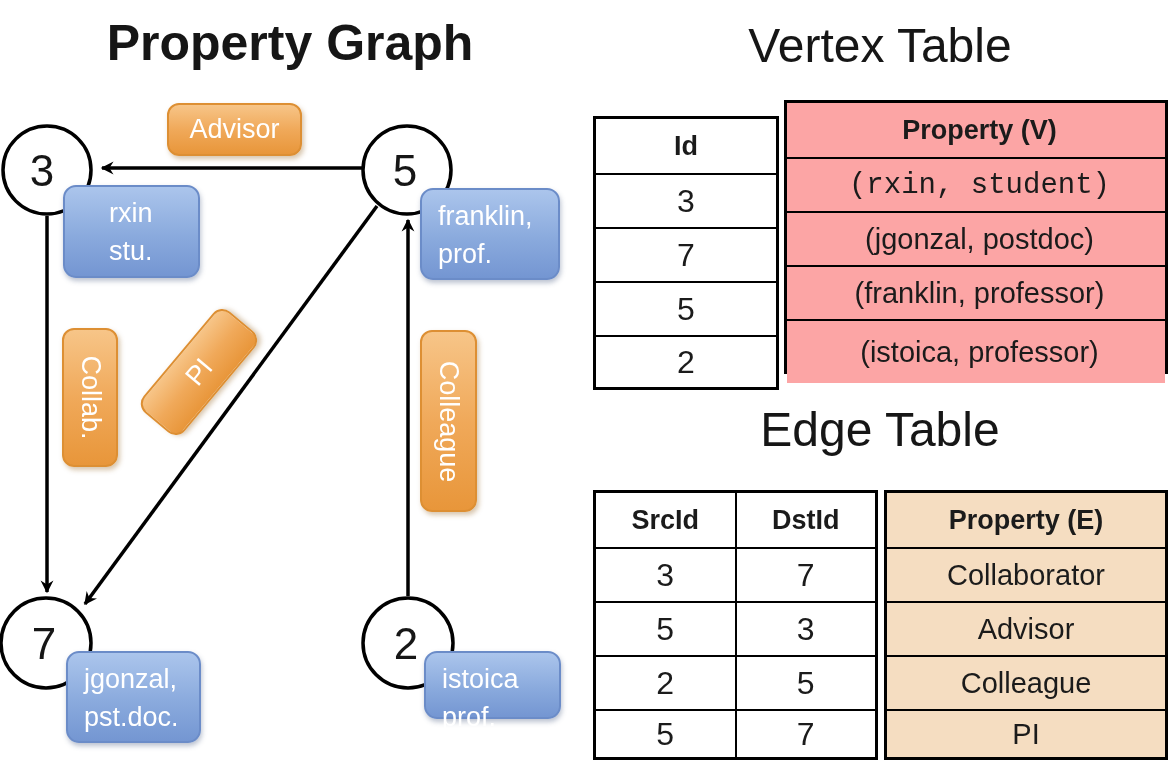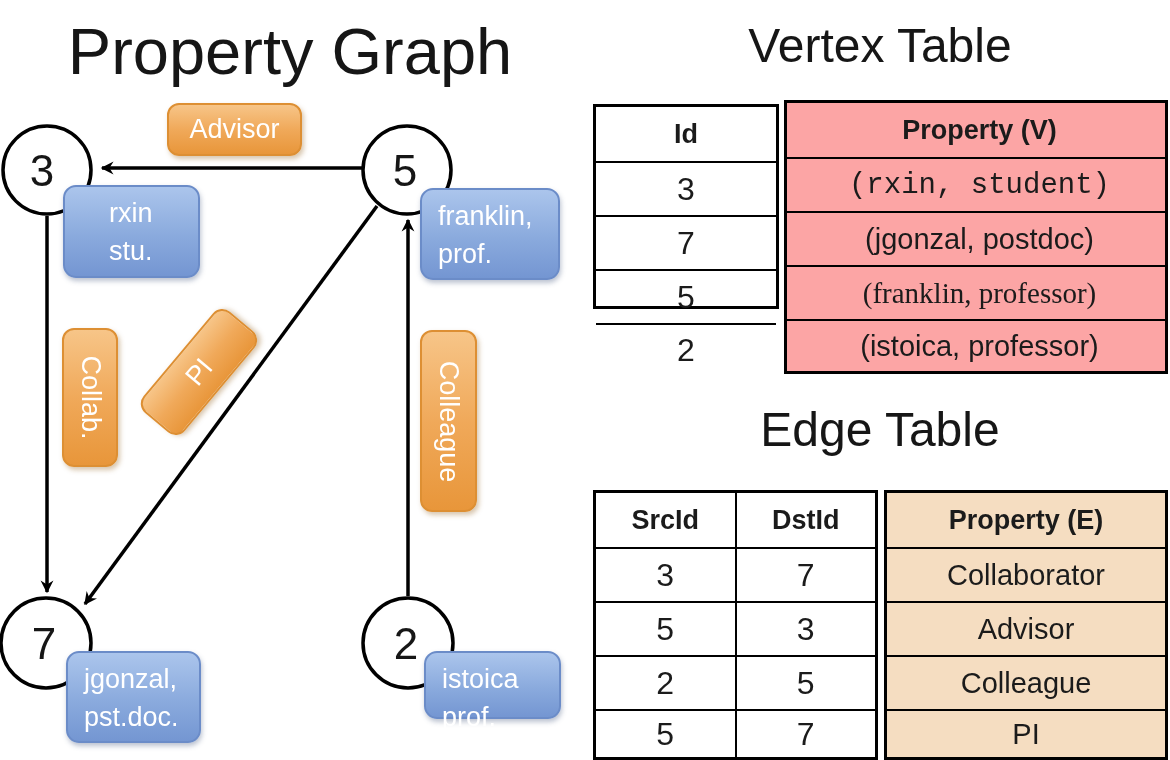--- a/index.html
+++ b/index.html
@@ -41,21 +41,21 @@
   .tan-bg{background:#f5ddc1;}
   .split{display:flex;text-align:center;}
   .split .half{flex:1;display:flex;align-items:center;justify-content:center;box-sizing:border-box;height:100%;}
   .split .half + .half{border-left:2px solid #000;}
 </style>
 </head>
 <body>
 
 <div class="stage">
 
-  <div class="big-title" style="left:0;top:14px;width:580px;font-size:65px;">Property Graph</div>
+  <div class="big-title" style="left:0;top:14px;width:580px;font-size:50px;font-weight:bold;">Property Graph</div>
   <div class="big-title" style="left:592px;top:18px;width:576px;">Vertex Table</div>
   <div class="big-title" style="left:592px;top:402px;width:576px;">Edge Table</div>
 
   <svg id="graph-svg" width="580" height="760" viewBox="0 0 580 760">
     <defs>
       <marker id="arrow" viewBox="0 0 12 12" refX="10" refY="6" markerWidth="4.4" markerHeight="4.4" orient="auto-start-reverse" markerUnits="strokeWidth">
         <path d="M1,1 L11,6 L1,11 L4.2,6 Z" fill="#000"></path>
       </marker>
     </defs>
     <line x1="362" y1="168" x2="102" y2="168" stroke="#000" stroke-width="3.5" marker-end="url(#arrow)"></line>
@@ -97,33 +97,33 @@
   <div class="epill" style="left:62px;top:328px;width:56px;height:139px;">
     <span class="rot90">Collab.</span>
   </div>
   <div class="epill" style="left:133px;top:345px;width:132px;height:54px;transform:rotate(-50deg);">
     <span>PI</span>
   </div>
   <div class="epill" style="left:420px;top:330px;width:57px;height:182px;">
     <span class="rot90">Colleague</span>
   </div>
 
-  <div class="tcol" style="left:593px;top:104px;width:186px;height:205px;">
+  <div class="tcol" style="left:593px;top:116px;width:186px;height:274px;">
     <div class="tcell thead" style="height:54px;">Id</div>
     <div class="tcell num" style="height:54px;">3</div>
     <div class="tcell num" style="height:54px;">7</div>
     <div class="tcell num" style="height:54px;">5</div>
     <div class="tcell num" style="height:52px;">2</div>
   </div>
   <div class="tcol" style="left:784px;top:100px;width:384px;height:274px;">
     <div class="tcell thead blue-bg" style="height:54px;">Property (V)</div>
     <div class="tcell blue-bg" style="height:54px;font-family:Liberation Mono, monospace;">(rxin, student)</div>
     <div class="tcell blue-bg" style="height:54px;">(jgonzal, postdoc)</div>
-    <div class="tcell blue-bg" style="height:54px;font-family:Liberation Serif, serif;">(franklin, professor)</div>
-    <div class="tcell blue-bg" style="height:52px;">(istoica, professor)</div>
+    <div class="tcell blue-bg" style="height:54px;">(franklin, professor)</div>
+    <div class="tcell blue-bg" style="height:64px;">(istoica, professor)</div>
   </div>
 
   <div class="tcol" style="left:593px;top:490px;width:285px;height:270px;">
     <div class="tcell thead split" style="height:54px;">
       <div class="half">SrcId</div>
       <div class="half">DstId</div>
     </div>
     <div class="tcell num split" style="height:54px;">
       <div class="half">3</div>
       <div class="half">7</div>

